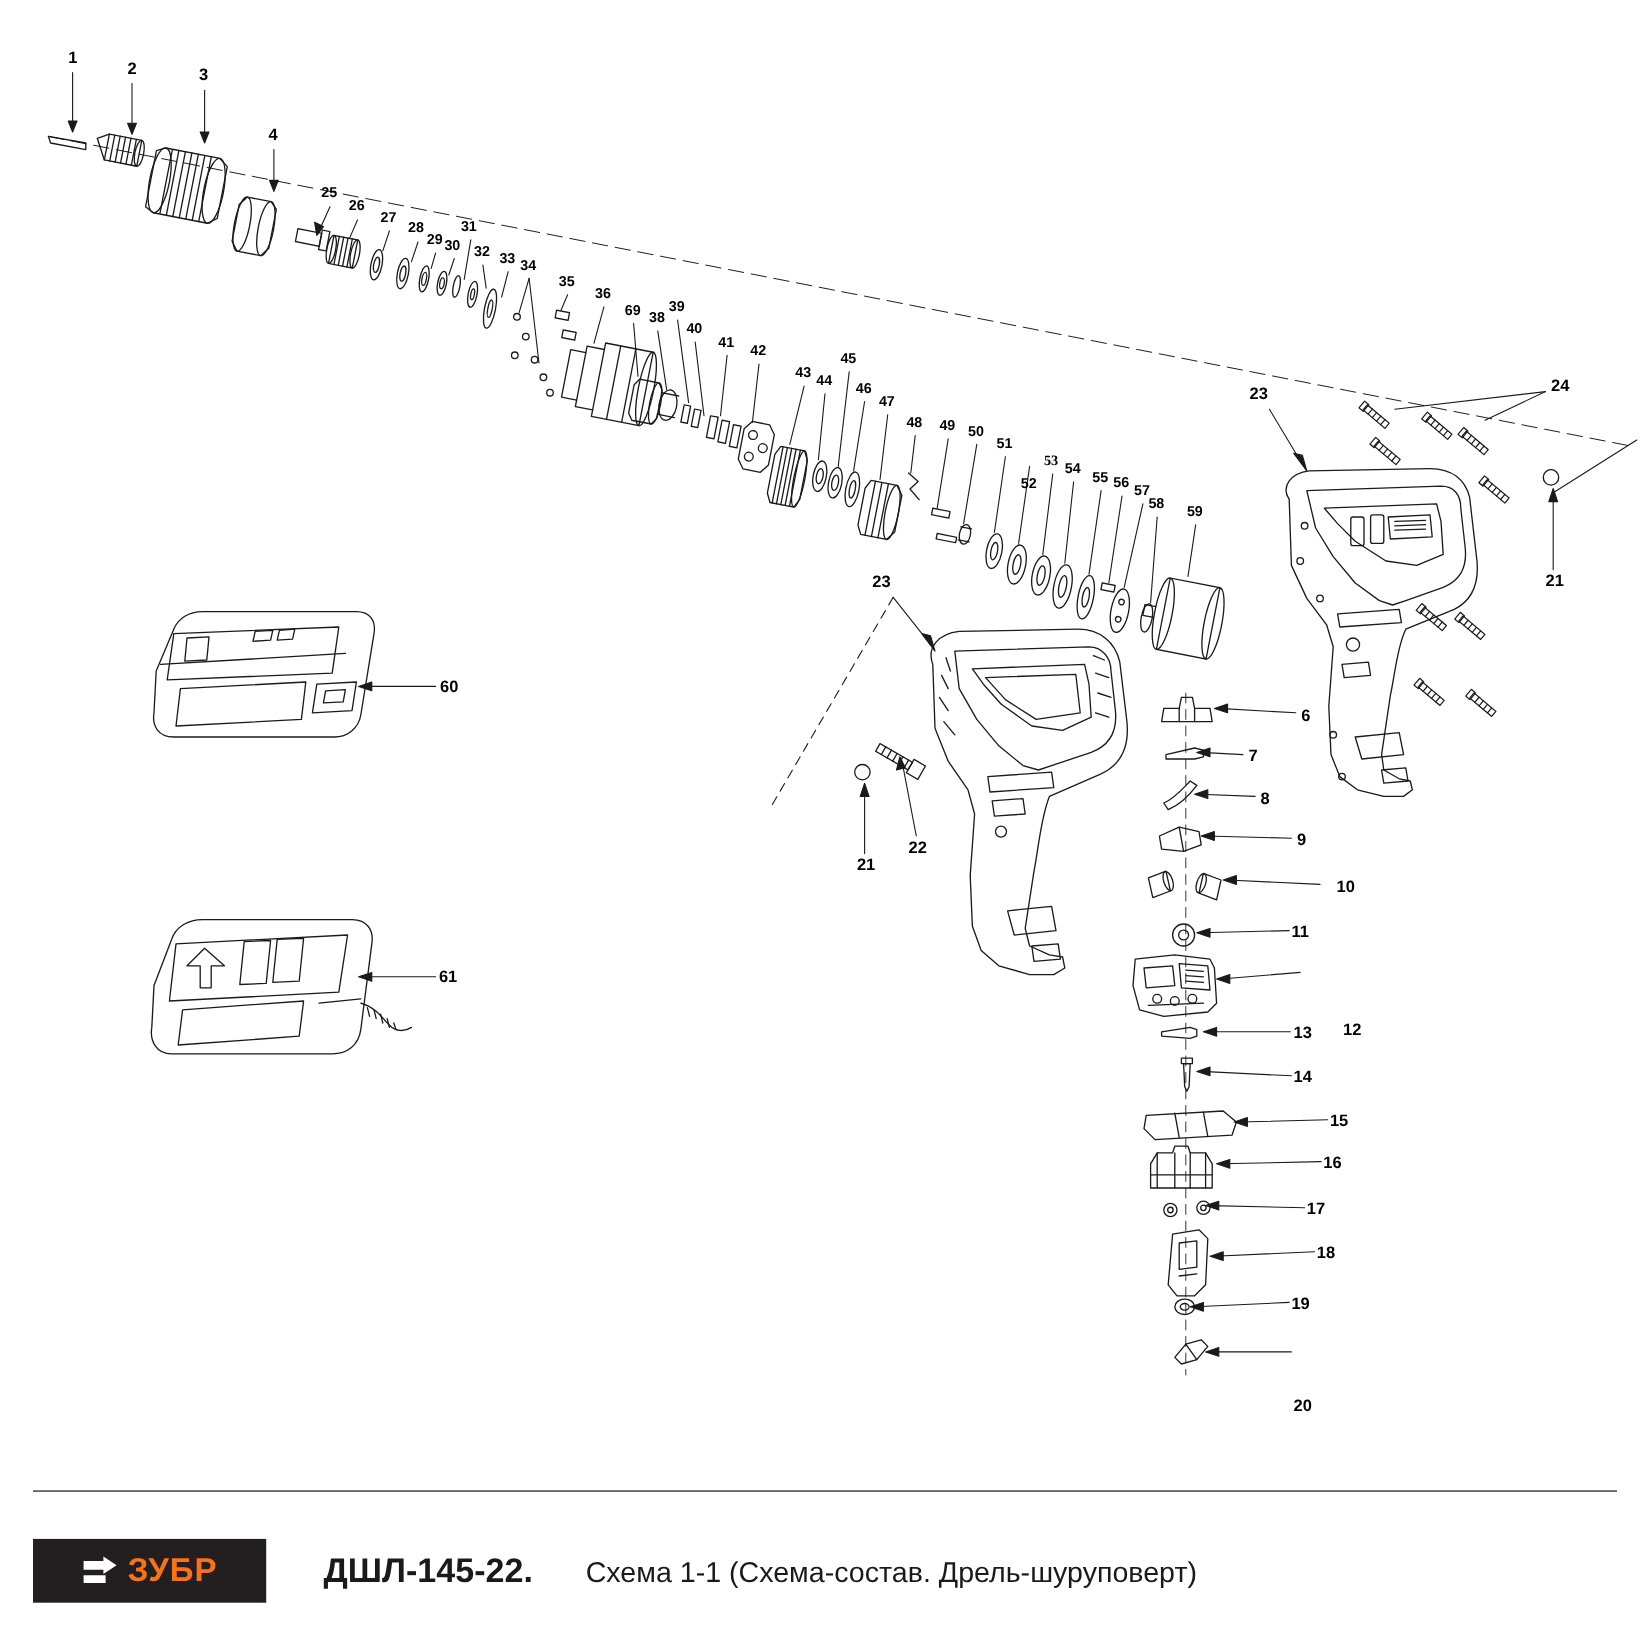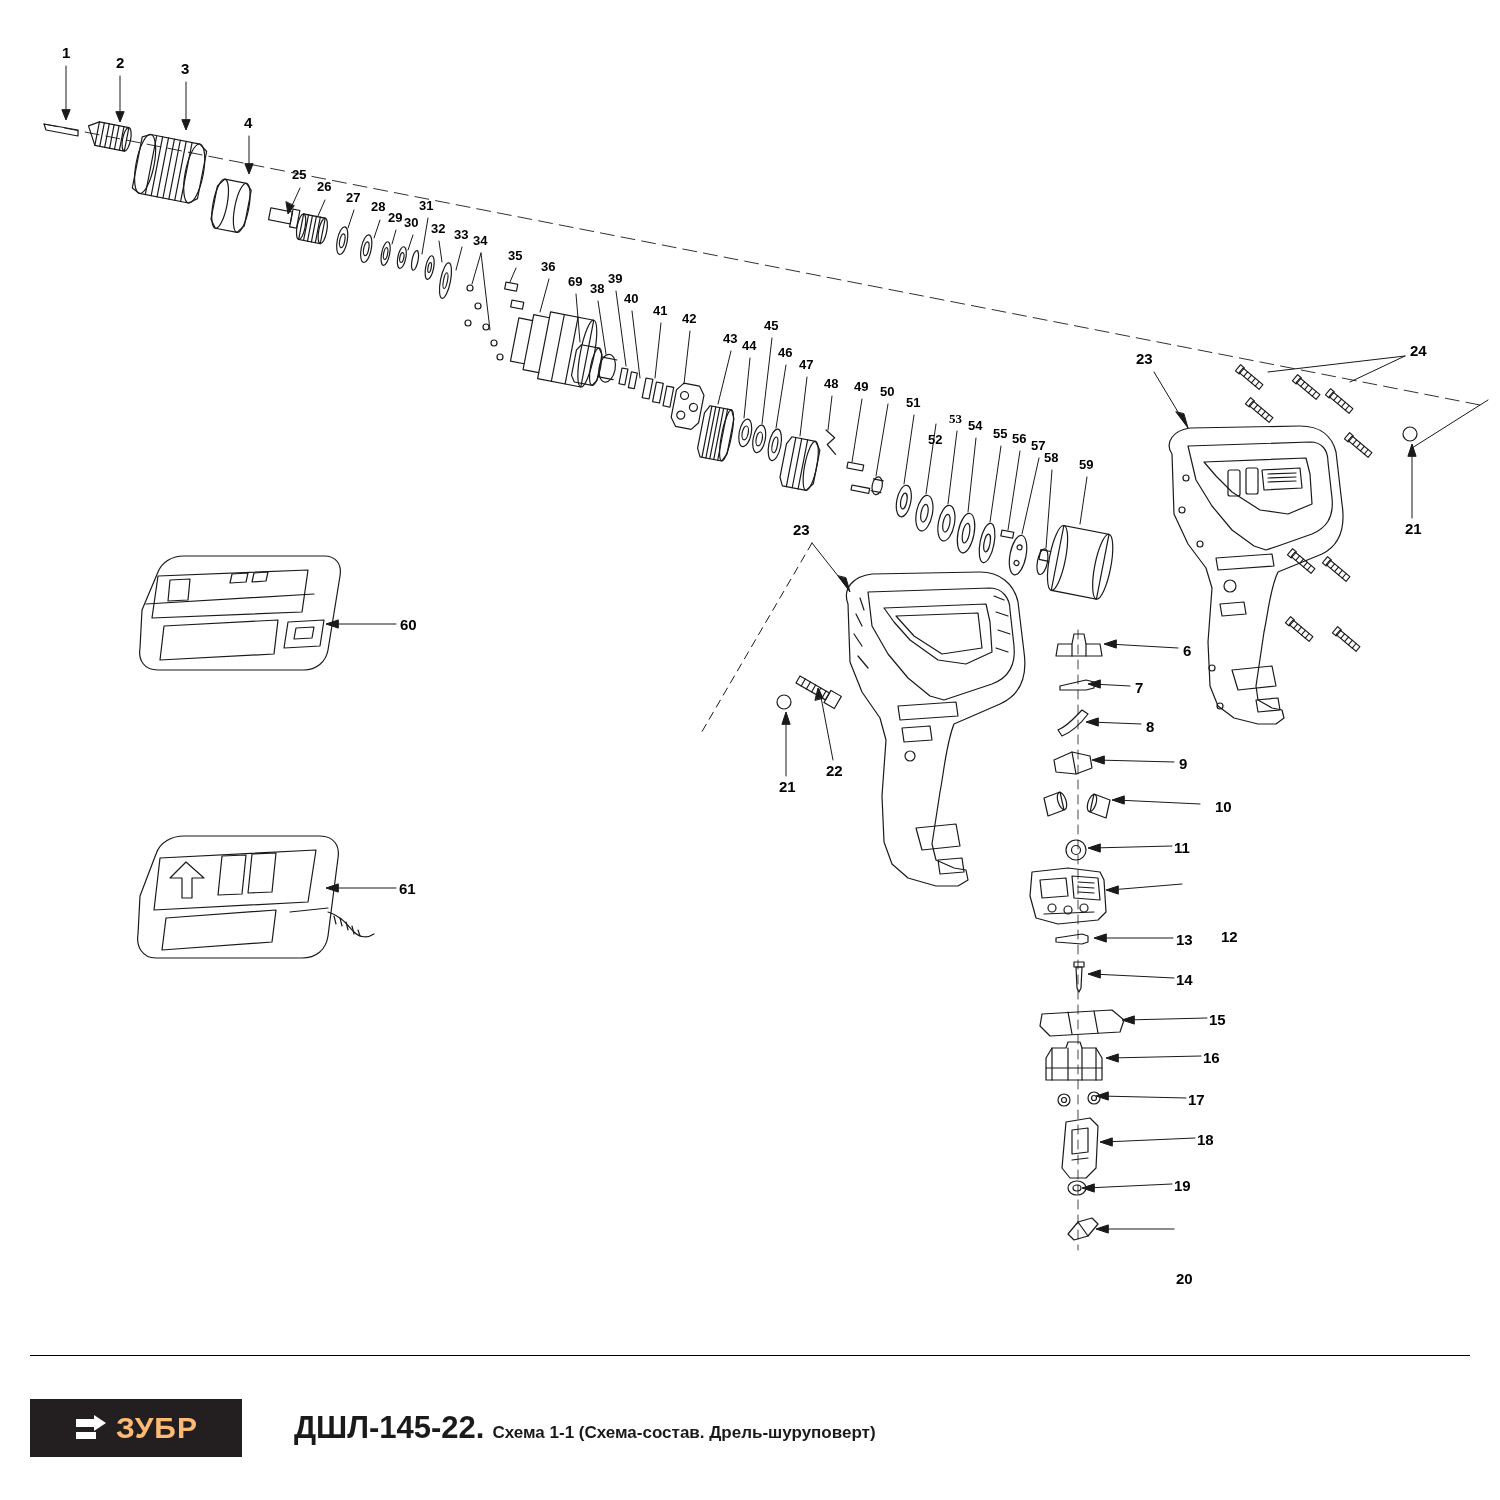--- a/index.html
+++ b/index.html
@@ -56,41 +56,42 @@
     background: #231f20;
     display: flex;
     align-items: center;
     justify-content: center;
     gap: 8px;
   }
   #brand-arrow {
     display: block;
   }
   #brand-text {
-    color: #fdba74;
+    color: #f97316;
     font-family: "Liberation Sans", sans-serif;
     font-size: 30px;
     font-weight: bold;
     letter-spacing: 1px;
   }
   #footer-caption {
     margin-left: 52px;
     display: flex;
     align-items: baseline;
     gap: 8px;
   }
   #model-code {
     font-size: 31px;
     font-weight: bold;
     color: #1a1a1a;
   }
   #scheme-text {
-    font-size: 17px;
-    font-weight: bold;
+    font-size: 26px;
+    font-weight: normal;
     color: #1a1a1a;
+    margin-left: 40px;
   }
 </style>
 </head>
 <body>
 
 <div id="page">
 
   <svg id="artboard" viewBox="0 0 1500 1500" xmlns="http://www.w3.org/2000/svg">
     <g fill="none" stroke="#1a1a1a" stroke-width="1.2" stroke-linejoin="round" stroke-linecap="round">
 

